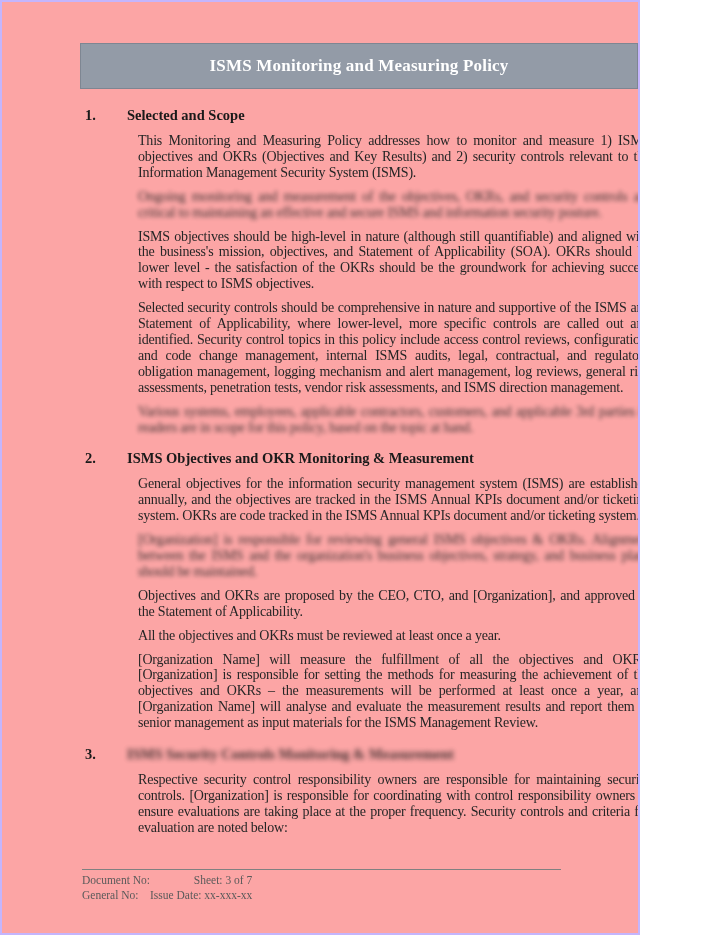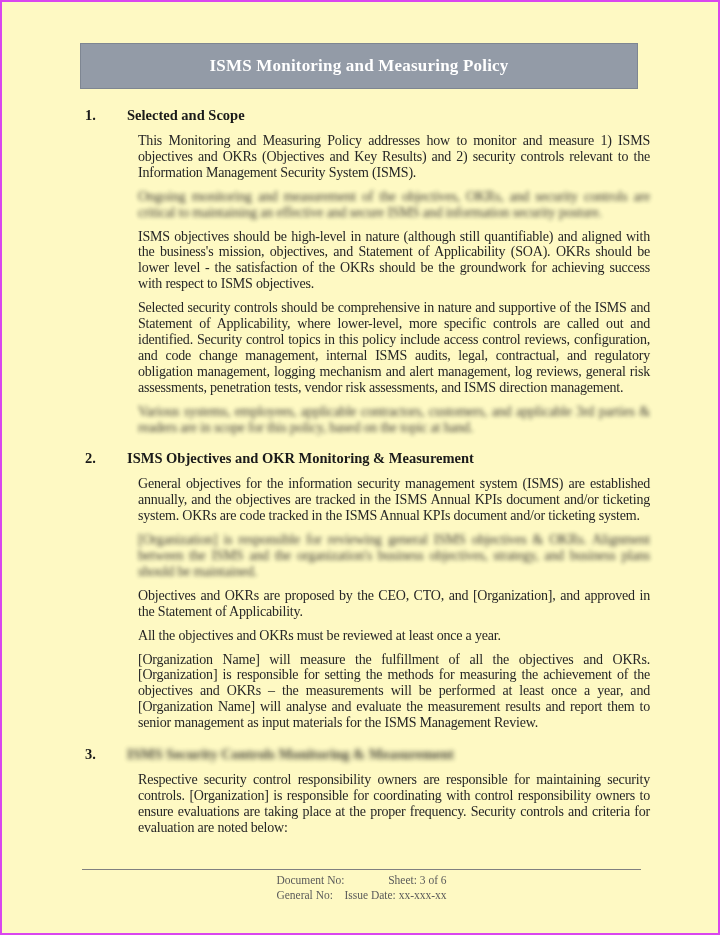--- a/index.html
+++ b/index.html
@@ -1,22 +1,22 @@
 <!DOCTYPE html>
 <html><head>
 <meta charset="utf-8">
 <style>
   html, body { margin: 0; padding: 0; background: #ffffff; }
   .page {
     position: relative;
-    width: 720px;
+    width: 640px;
     height: 935px;
     box-sizing: border-box;
-    background: #fef9c3;
-    border: 2px solid #d946ef;
+    background: #fca5a5;
+    border: 2px solid #c4b5fd;
     font-family: "Liberation Serif", serif;
     color: #1f1f1f;
     overflow: hidden;
   }
   .banner {
     box-sizing: border-box;
     margin: 41px 0 0 78px;
     width: 558px;
     height: 46px;
     background: #939ba7;
@@ -69,21 +69,21 @@
     font-size: 11.5px;
     color: #5a5a5a;
     line-height: 14.5px;
   }
   .footer-rule {
     border-top: 1px solid #808080;
     margin-bottom: 3px;
   }
   .footer-cols {
     display: flex;
-    justify-content: center;
+    justify-content: flex-start;
   }
   .footer-right { text-align: right; }
 </style>
 </head>
 <body>
 
 <div class="page">
 
   <div class="banner">
     <span class="title-text">ISMS Monitoring and Measuring Policy</span>
@@ -120,19 +120,19 @@
   </div>
 
   <div class="footer">
     <div class="footer-rule"></div>
     <div class="footer-cols">
       <div class="footer-left">
         <div>Document No:</div>
         <div>General No:</div>
       </div>
       <div class="footer-right">
-        <div>Sheet: 3 of 6</div>
+        <div>Sheet: 3 of 7</div>
         <div>Issue Date: xx-xxx-xx</div>
       </div>
     </div>
   </div>
 
 </div>
 
 </body></html>

